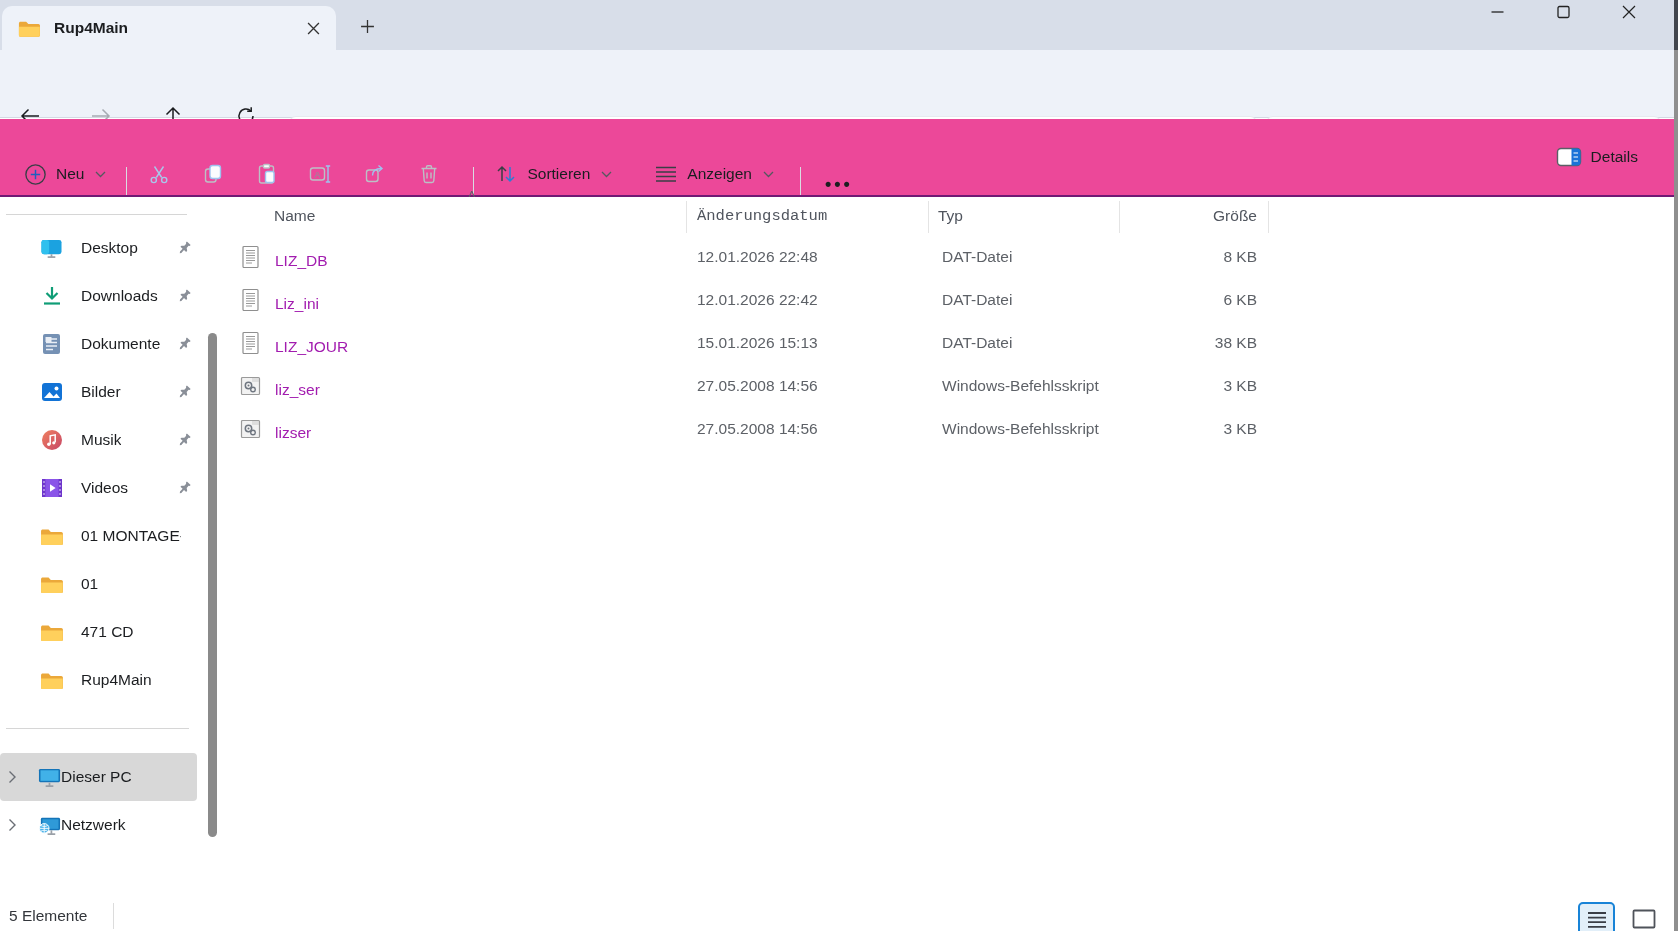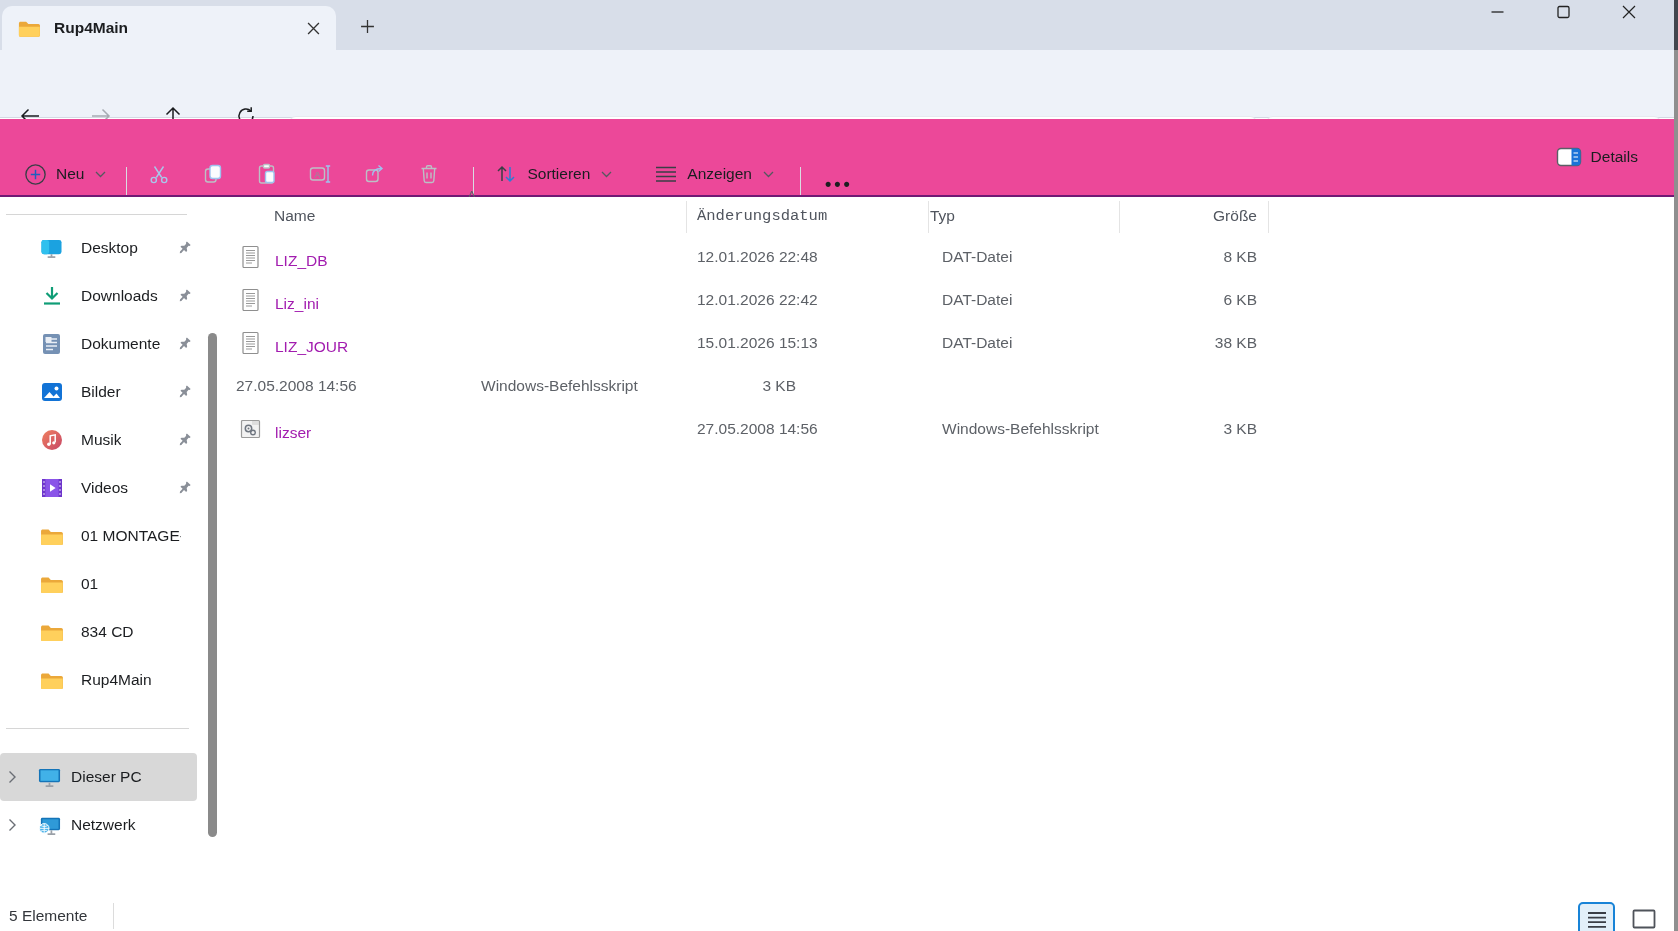--- a/index.html
+++ b/index.html
@@ -51,32 +51,32 @@
   .sb-divider { height:1px; background:#d6d6d6; margin:0 40px 0 6px; }
   .sb-divider.d1 { margin-top:17px; margin-bottom:11px; margin-right:38px; }
   .sb-divider.d2 { margin-top:26px; margin-bottom:24px; margin-right:36px; }
   .sbitem { height:44px; margin-bottom:4px; display:flex; align-items:center; padding-left:40px; border-radius:4px; position:relative; }
   .sbitem .sblabel { margin-left:18px; white-space:nowrap; overflow:hidden; max-width:100px; }
   .sbitem .pin { position:absolute; right:33px; top:50%; transform:translateY(-50%); }
   .sbtree { height:48px; display:flex; align-items:center; padding-left:8px; border-radius:4px; width:197px; }
   .sbtree.selected { background:#d8d8d8; }
   .sbtree .tchev { width:22px; display:flex; }
   .sbtree .sbicon { margin-left:8px; }
-  .sbtree .sblabel { margin-left:10px; }
+  .sbtree .sblabel { }
   .sbicon { width:23px; height:23px; display:flex; align-items:center; justify-content:center; }
   .sb-scrollthumb { position:absolute; left:208px; top:136px; width:9px; height:504px; background:#8a8a8a; border-radius:5px; }
 
   
   .main { position:absolute; left:225px; top:197px; width:1449px; height:703px; background:#fff; }
   .lhead { position:relative; height:38px; display:flex; align-items:center; color:#50555e; }
   .hsep { position:absolute; top:4px; width:1px; height:32px; background:#e4e4e4; }
   .sortcaret { position:absolute; left:243px; top:-10px; color:#5a5f66; font-size:13px; }
   .col-name { width:461px; padding-left:49px; }
   .col-date { width:242px; padding-left:11px;font-family:Liberation Mono, monospace; }
-  .col-type { width:191px; padding-left:2px; }
+  .col-type { width:191px; padding-left:10px; }
   .col-size { width:149px; text-align:right; padding-right:11px; }
   .frow { height:43px; display:flex; align-items:center; color:#5d6167; }
   .frow .c-name { width:461px; display:flex; align-items:flex-end; padding-left:13px; color:#a21caf; }
   .frow .c-name .fname { margin-left:13px; }
   .frow .c-date { width:242px; padding-left:11px; }
   .frow .c-type { width:191px; padding-left:14px; }
   .frow .c-size { width:149px; text-align:right; padding-right:11px; }
   .ficon { width:24px; height:26px; display:flex; align-items:center; justify-content:center; }
 
   
@@ -448,21 +448,21 @@
     </span>
     <span class="sblabel">01</span>
   </div>
   <div class="sbitem">
     <span class="sbicon">
       <svg width="23" height="19" viewBox="0 0 24 20">
           <path d="M1 4.2c0-1 .8-1.7 1.7-1.7h6.2l2.4 2.7h11c.9 0 1.7.8 1.7 1.7v10.4c0 1-.8 1.7-1.7 1.7H2.7c-1 0-1.7-.8-1.7-1.7z" fill="#eba83a"></path>
           <path d="M1 8h22.8v9.3c0 1-.8 1.7-1.7 1.7H2.7c-1 0-1.7-.8-1.7-1.7z" fill="#ffd05c"></path>
         </svg>
     </span>
-    <span class="sblabel">834 CD</span>
+    <span class="sblabel">471 CD</span>
   </div>
   <div class="sbitem">
     <span class="sbicon">
       <svg width="23" height="19" viewBox="0 0 24 20">
           <path d="M1 4.2c0-1 .8-1.7 1.7-1.7h6.2l2.4 2.7h11c.9 0 1.7.8 1.7 1.7v10.4c0 1-.8 1.7-1.7 1.7H2.7c-1 0-1.7-.8-1.7-1.7z" fill="#eba83a"></path>
           <path d="M1 8h22.8v9.3c0 1-.8 1.7-1.7 1.7H2.7c-1 0-1.7-.8-1.7-1.7z" fill="#ffd05c"></path>
         </svg>
     </span>
     <span class="sblabel">Rup4Main</span>
   </div>
@@ -560,20 +560,32 @@
           </svg>
     </span>
         <span class="fname">LIZ_JOUR</span>
       </span>
     <span class="c-date">15.01.2026 15:13</span>
     <span class="c-type">DAT-Datei</span>
     <span class="c-size">38 KB</span>
   </div>
 
   <div class="frow">
+    <span class="c-name">
+        <span class="ficon">
+      <svg width="21" height="20" viewBox="0 0 21 20">
+            <rect x="1.5" y="1.5" width="18" height="17" rx="1" fill="#f2f2f2" stroke="#9a9a9a" stroke-width="1.2"></rect>
+            <path d="M12 3h7M12 5h7" stroke="#c9c9c9" stroke-width="1"></path>
+            <circle cx="8.5" cy="9.5" r="3.2" fill="none" stroke="#6f7680" stroke-width="1.5"></circle>
+            <circle cx="8.5" cy="9.5" r="1" fill="#6f7680"></circle>
+            <circle cx="13" cy="13.5" r="2.3" fill="none" stroke="#6f7680" stroke-width="1.4"></circle>
+          </svg>
+    </span>
+        <span class="fname">liz_ser</span>
+      </span>
     <span class="c-date">27.05.2008 14:56</span>
     <span class="c-type">Windows-Befehlsskript</span>
     <span class="c-size">3 KB</span>
   </div>
 
   <div class="frow">
     <span class="c-name">
         <span class="ficon">
       <svg width="21" height="20" viewBox="0 0 21 20">
             <rect x="1.5" y="1.5" width="18" height="17" rx="1" fill="#f2f2f2" stroke="#9a9a9a" stroke-width="1.2"></rect>

